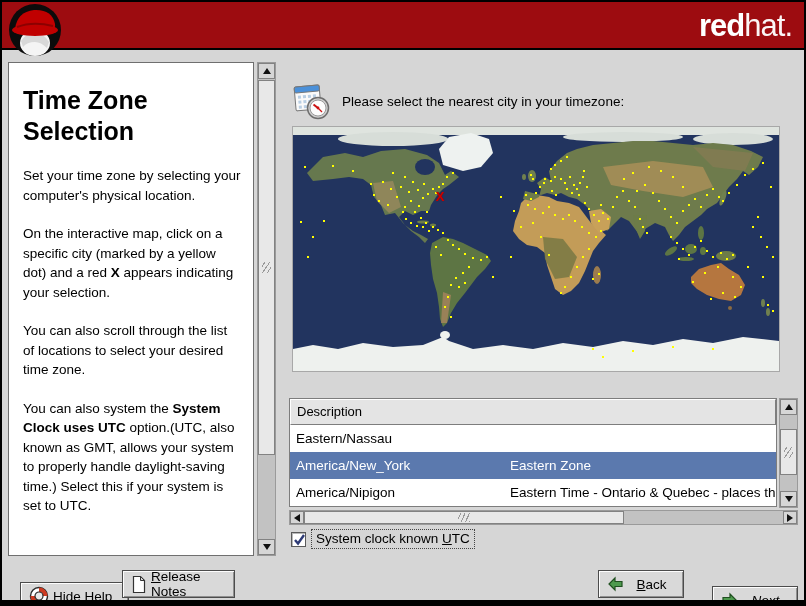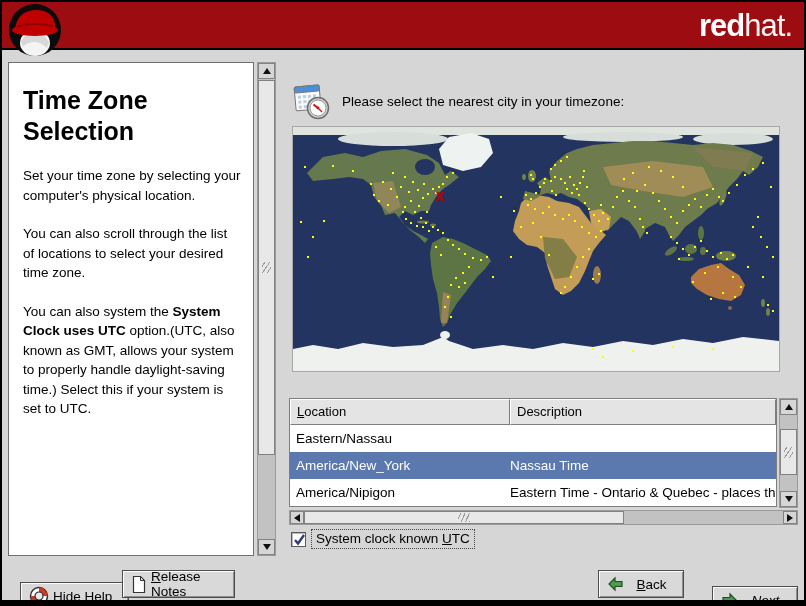--- a/index.html
+++ b/index.html
@@ -81,20 +81,21 @@
       <path d="M14 39 Q20 30 28 31 Q38 32 42 40 L40 46 Q34 40 28 40 Q20 40 16 45 Z" fill="#d8d8d8"></path>
       <path d="M8 27 Q10 10 27 8 Q45 7 48 22 Q49 27 44 28 L12 30 Q8 30 8 27 Z" fill="#c00000"></path>
       <ellipse cx="28" cy="28" rx="23" ry="6" fill="#c00000"></ellipse>
       <path d="M10 25 Q26 19 46 24" stroke="#8c0000" stroke-width="2" fill="none"></path>
     </svg>
   </div>
 
   <div class="help">
     <h1>Time Zone Selection</h1>
     <p>Set your time zone by selecting your computer's physical location.</p>
+    <p><span>On the interactive map, click on a specific city (marked by a yellow dot) and a red </span><b>X</b><span> appears indicating your selection.</span></p>
     <p>You can also scroll through the list of locations to select your desired time zone.</p>
     <p><span>You can also system the </span><b>System Clock uses UTC</b><span> option.(UTC, also known as GMT, allows your system to properly handle daylight-saving time.) Select this if your system is set to UTC.</span></p>
   </div>
 
   <div class="vsb" style="left:255px;top:60px;height:494px;">
     <div class="sb-btn" style="top:0;">
         <div class="tri-up"></div>
       </div>
     <div class="thumb" style="left:0;top:17px;width:17px;height:375px;">
         <div class="hatch"></div>
@@ -375,30 +376,29 @@
         <span class="dot" style="left: 69.9588%; top: 91.8033%;"></span>
         <span class="dot" style="left: 78.1893%; top: 90.1639%;"></span>
         <span class="dot" style="left: 86.4198%; top: 90.9836%;"></span>
         <span class="dot" style="left: 63.786%; top: 94.2623%;"></span>
       </div>
     <div class="marker" style="left: 30.2469%; top: 28.6885%;">X</div>
   </div>
 
   <div class="tz-table">
     <div class="tz-head">
-      <div class="tz-hcell c1"><span></span><span class="mn">L</span><span>ocation</span></div>
       <div class="tz-hcell c2">Description</div>
     </div>
     <div class="tz-row">
       <div class="c1">Eastern/Nassau</div>
       <div class="c2"></div>
     </div>
     <div class="tz-row selected">
       <div class="c1">America/New_York</div>
-      <div class="c2">Nassau Time</div>
+      <div class="c2">Eastern Zone</div>
     </div>
     <div class="tz-row">
       <div class="c1">America/Nipigon</div>
       <div class="c2">Eastern Time - Ontario &amp; Quebec - places that did not observe DST 1967-1973</div>
     </div>
   </div>
 
   <div class="vsb" style="left:777px;top:396px;height:110px;">
     <div class="sb-btn" style="top:0;">
         <div class="tri-up"></div>

